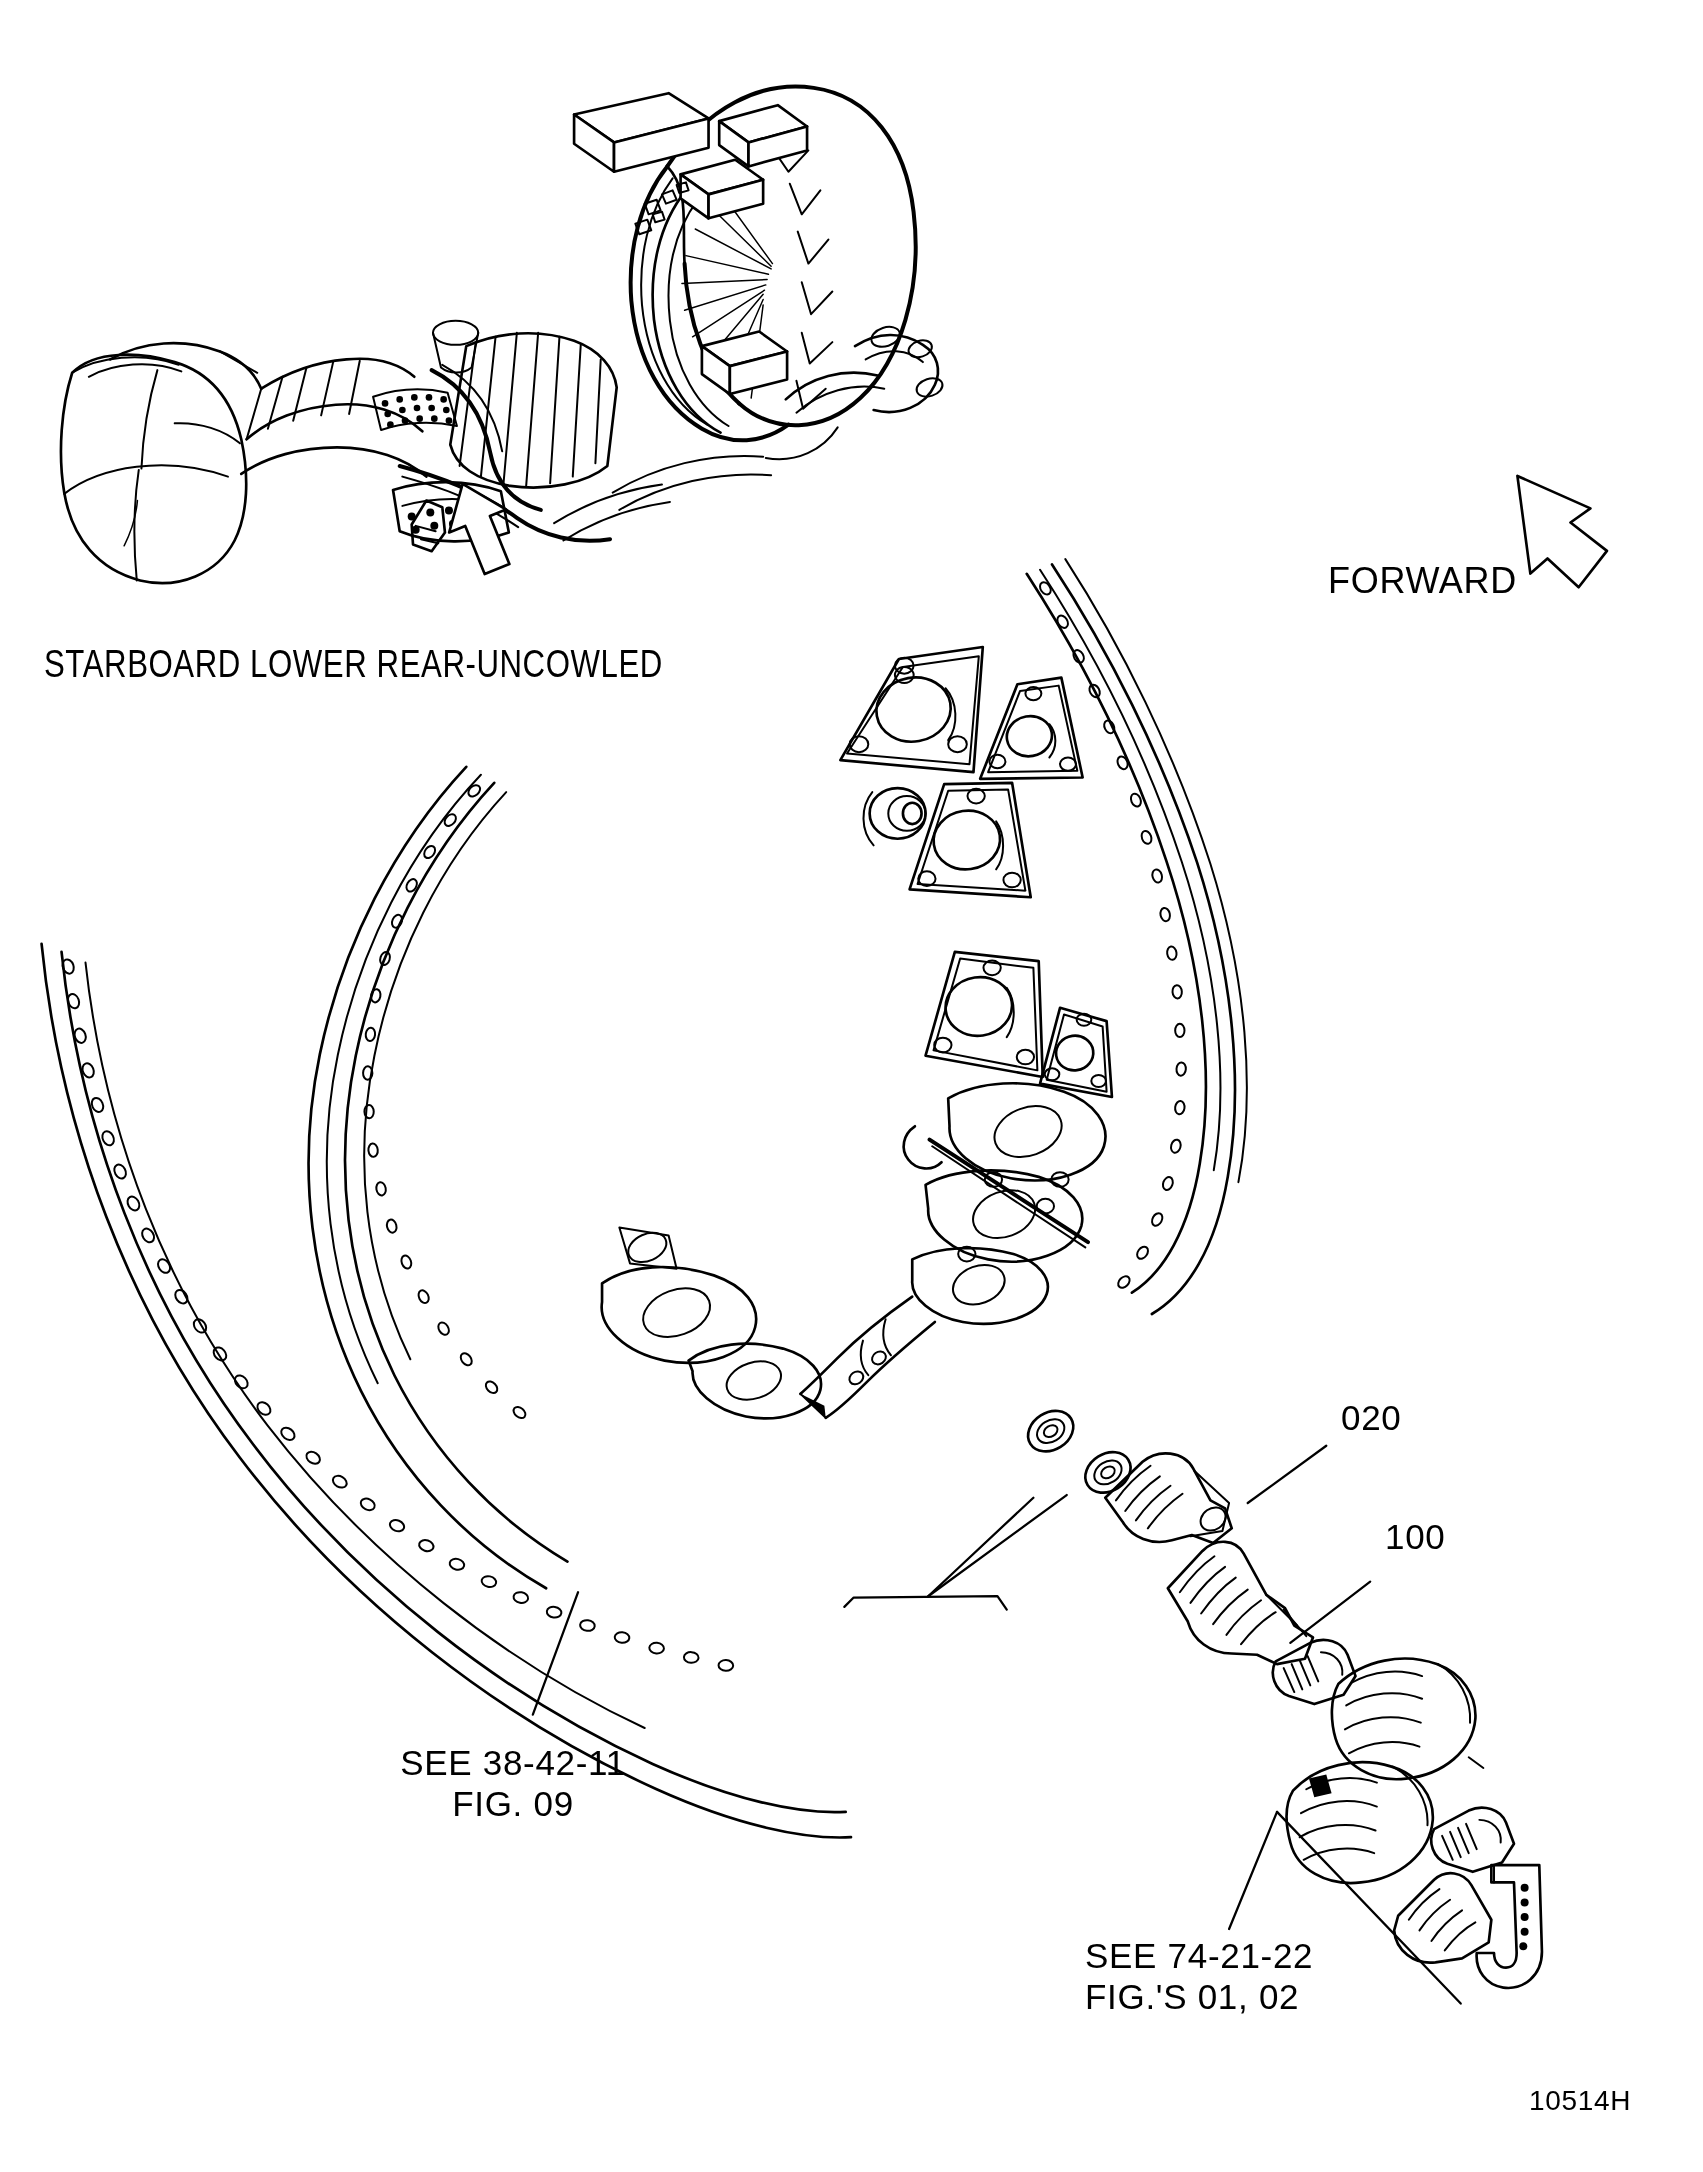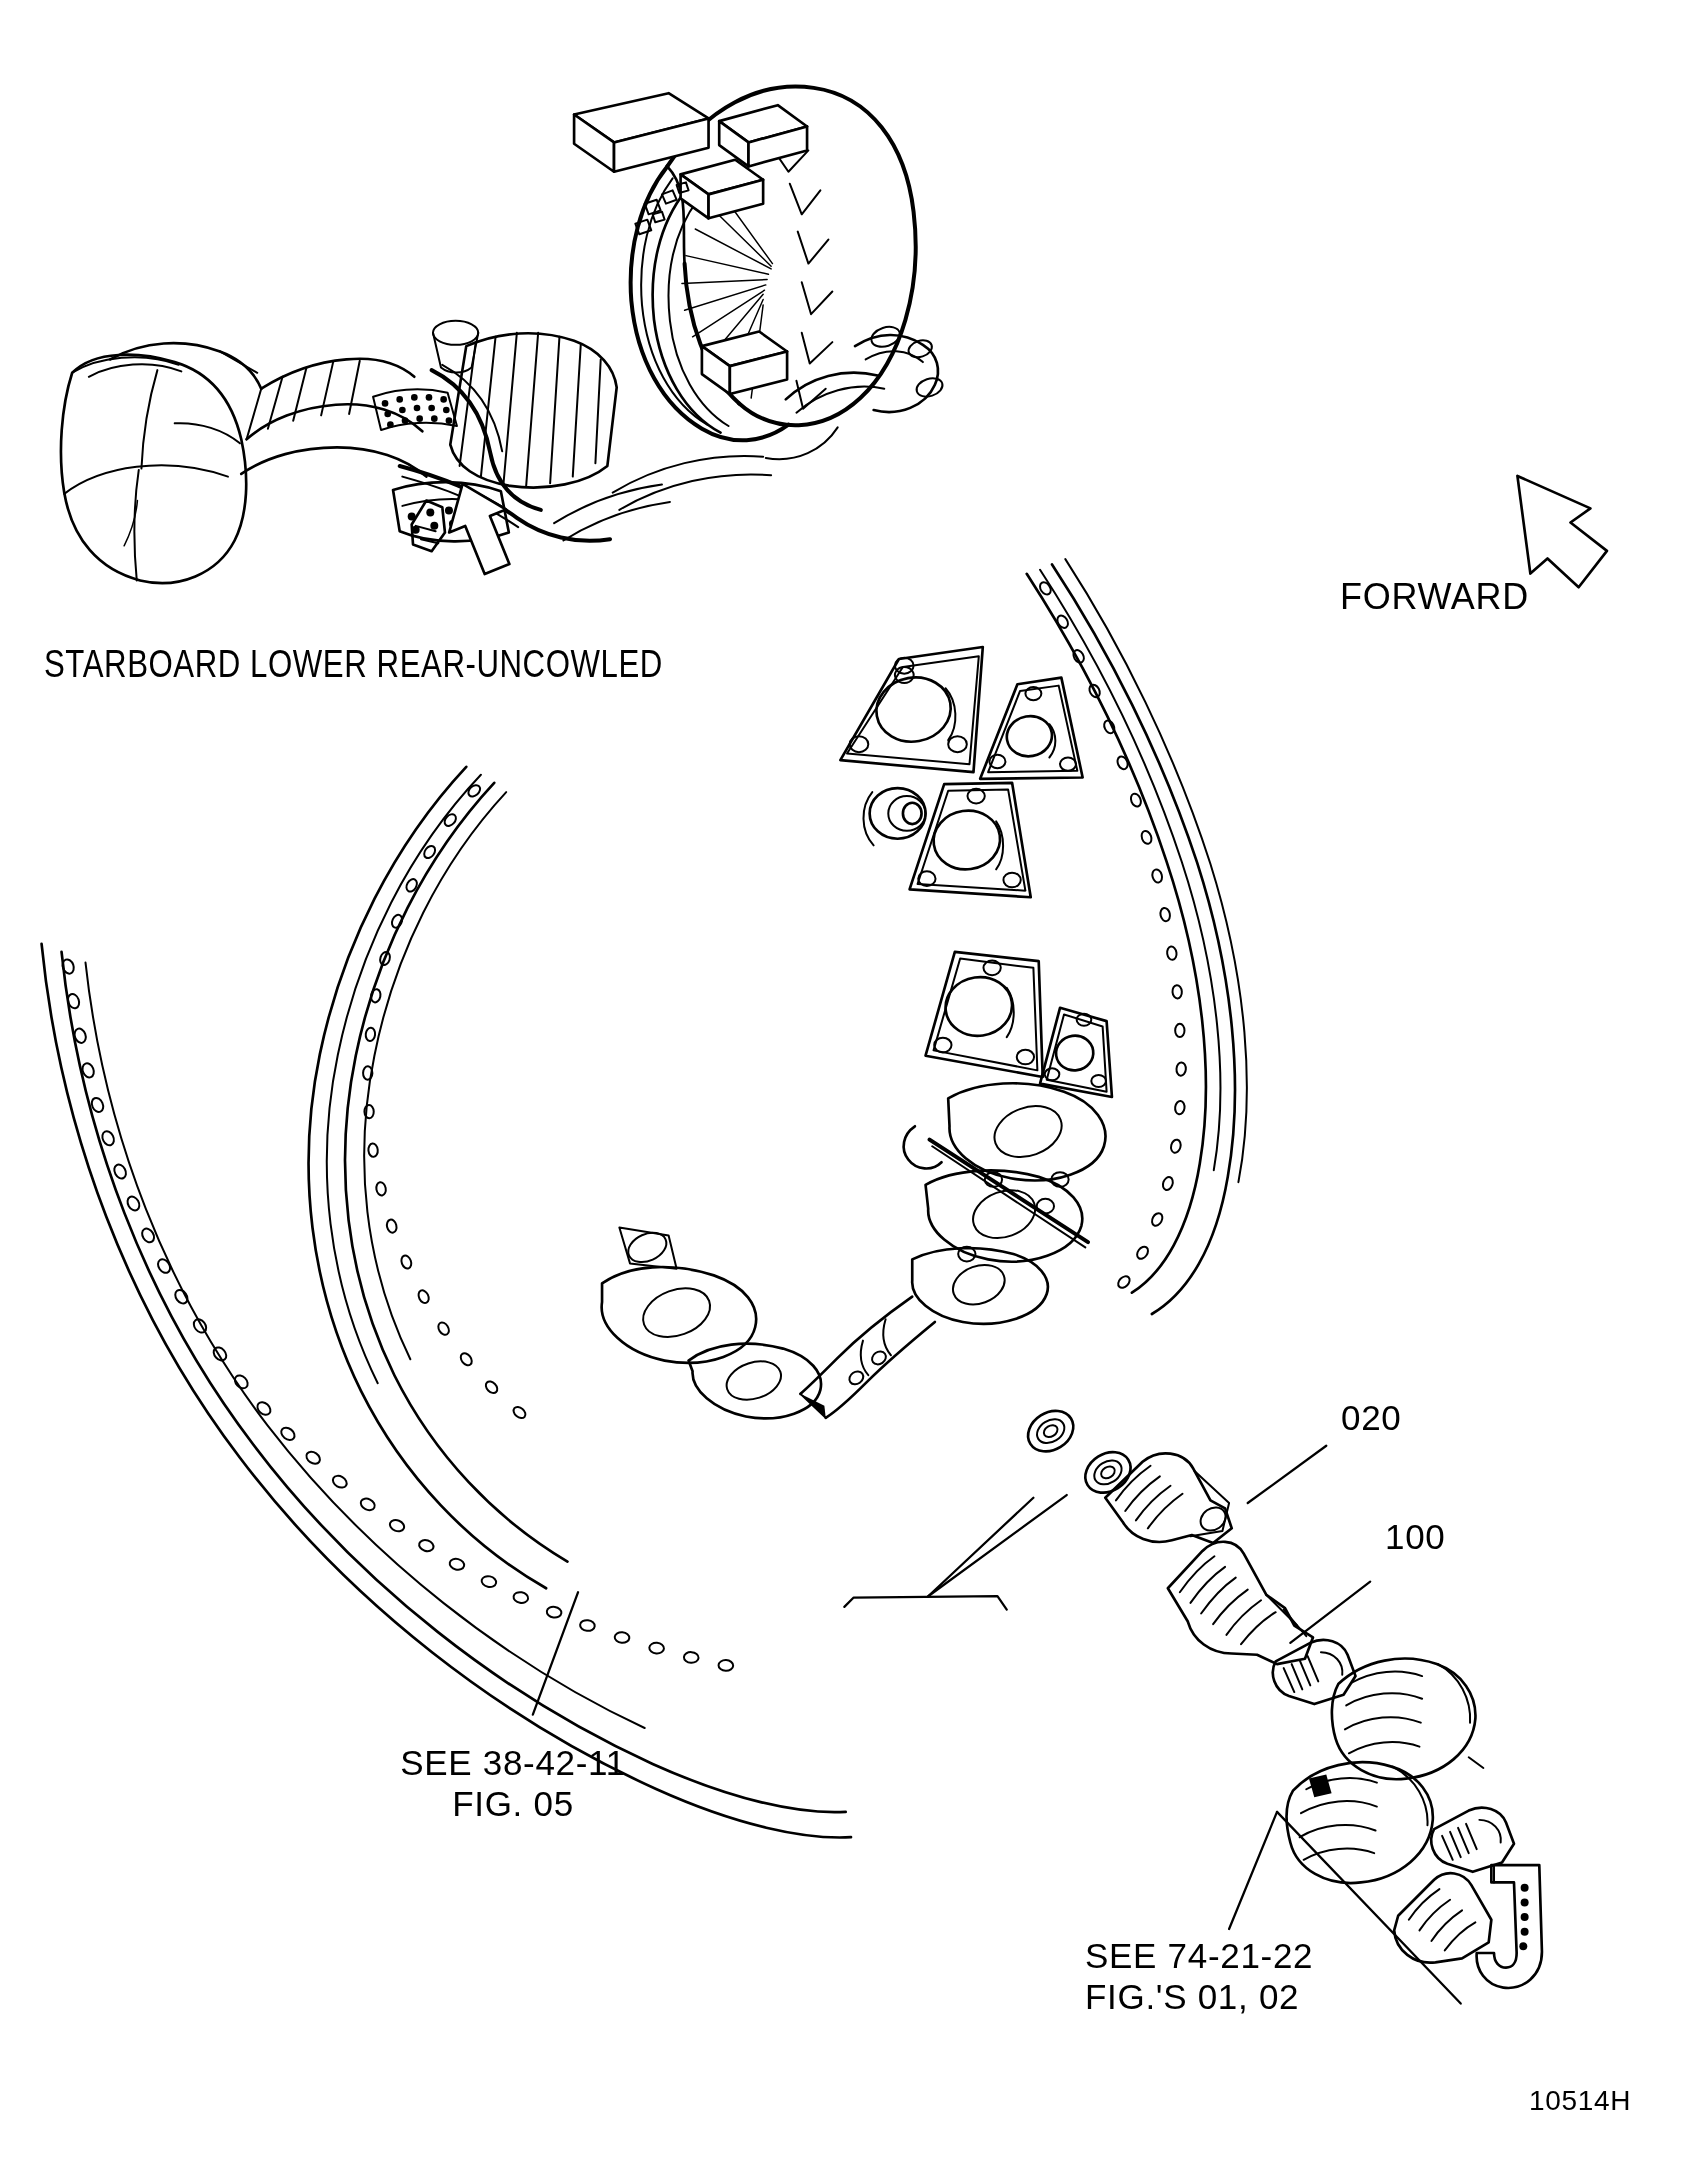--- a/index.html
+++ b/index.html
@@ -665,30 +665,30 @@
 
     <g>
       <path class="lead" d="M1846 2898 L 1918 2722"></path>
       <path class="lead" d="M1918 2722 L 2194 3010"></path>
     </g>
 
   </svg>
 
   <div class="lbl t-caption cond" style="left:44px; top:641px;">STARBOARD LOWER REAR-UNCOWLED</div>
 
-  <div class="lbl t-forward" style="left:1328px; top:576px;margin-left:12px;">FORWARD</div>
+  <div class="lbl t-forward" style="left:1328px; top:560px;">FORWARD</div>
 
   <div class="lbl t-callout" style="left:1341px; top:1398px;text-align:right;">020</div>
 
   <div class="lbl t-callout" style="left:1385px; top:1517px;">100</div>
 
 
   <div style="position:absolute; left:373px; top:1743px; width:280px; text-align:center;">
     <div class="lbl t-ref" style="position:static;">SEE 38-42-11</div>
-    <div class="lbl t-ref" style="position:static;">FIG. 05</div>
+    <div class="lbl t-ref" style="position:static;">FIG. 09</div>
   </div>
 
   <div style="position:absolute; left:1085px; top:1936px; width:346px;">
     <div class="lbl t-ref" style="position:static;">SEE 74-21-22</div>
     <div class="lbl t-ref" style="position:static;">FIG.'S 01, 02</div>
   </div>
 
 
   <div class="lbl t-figid" style="left:1529px; top:2085px;">10514H</div>
 

